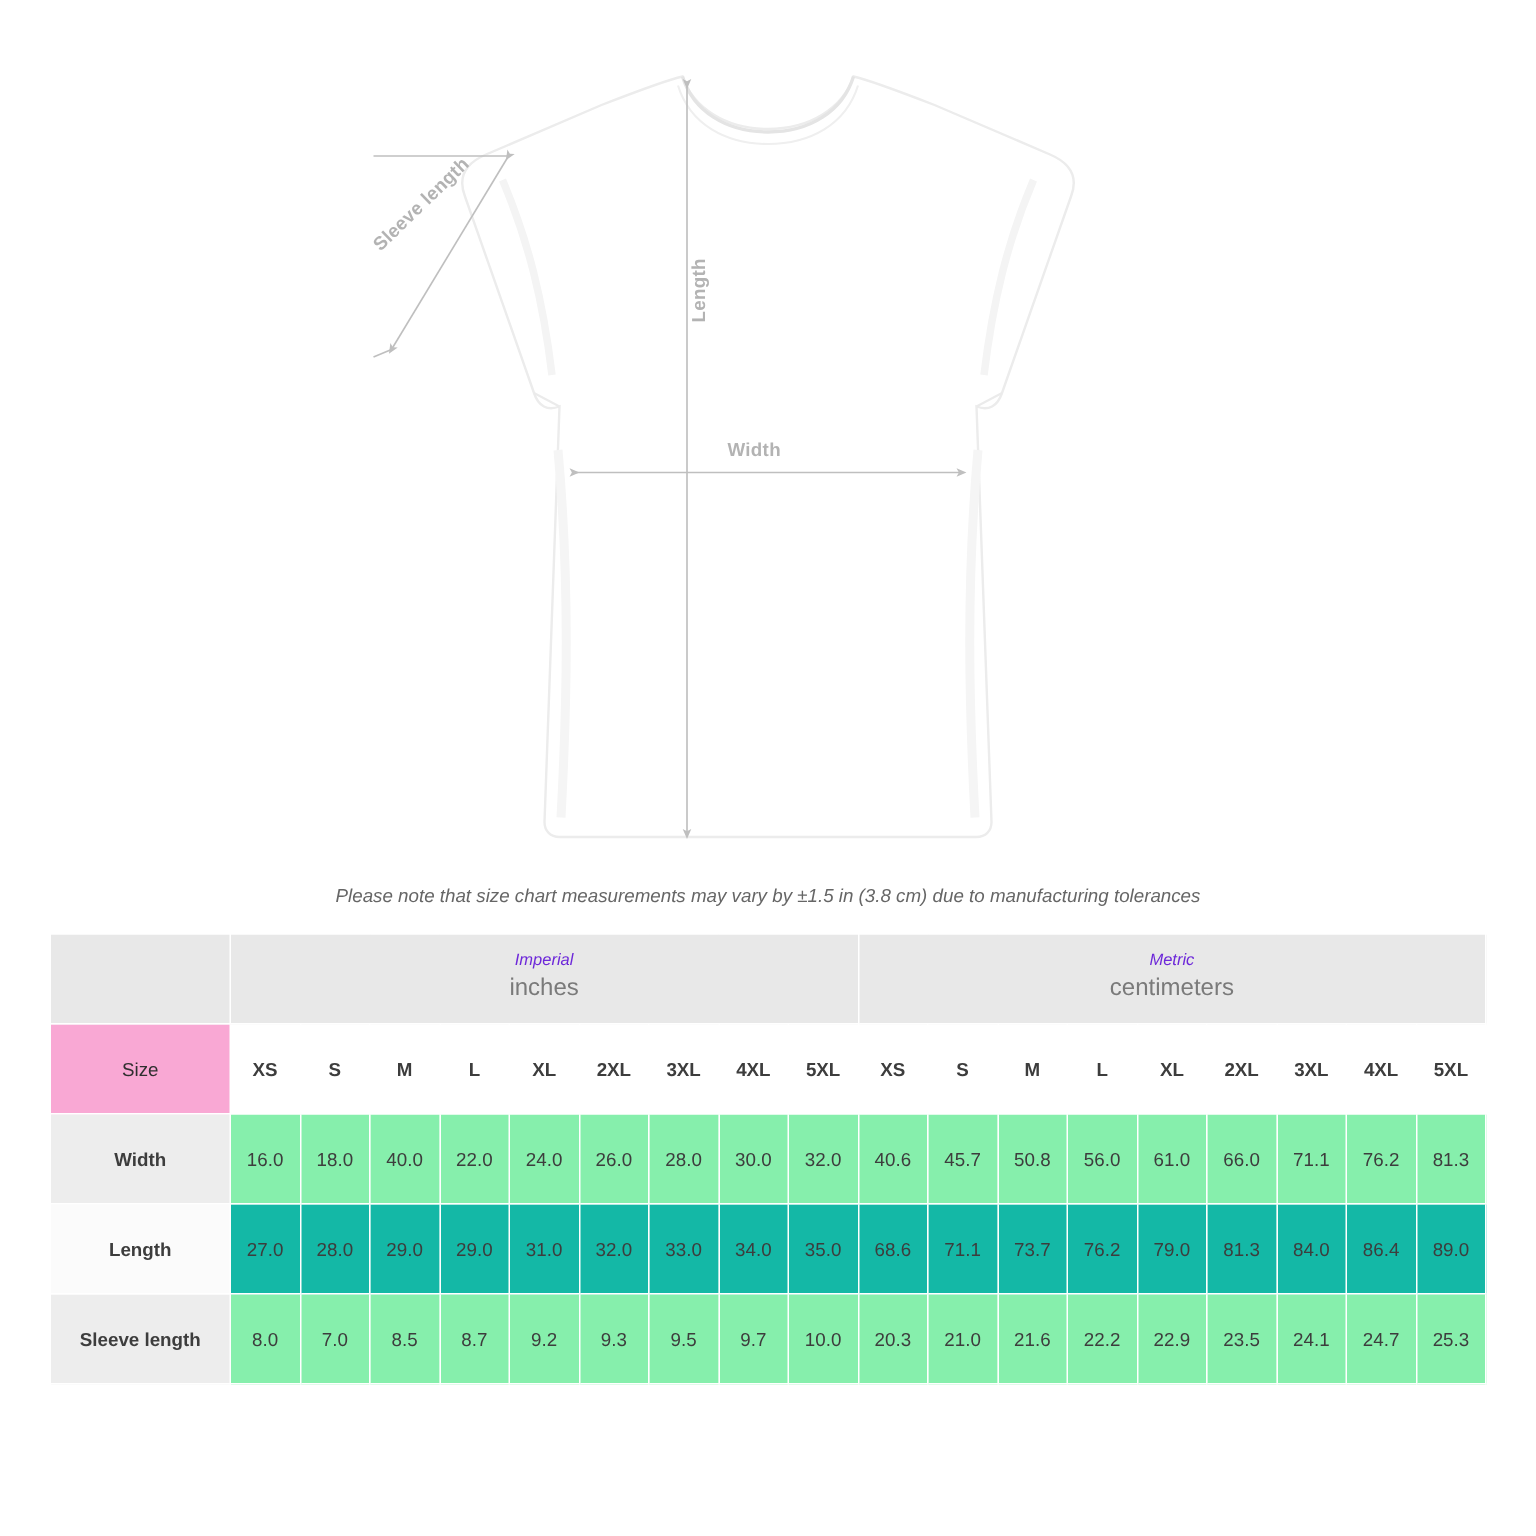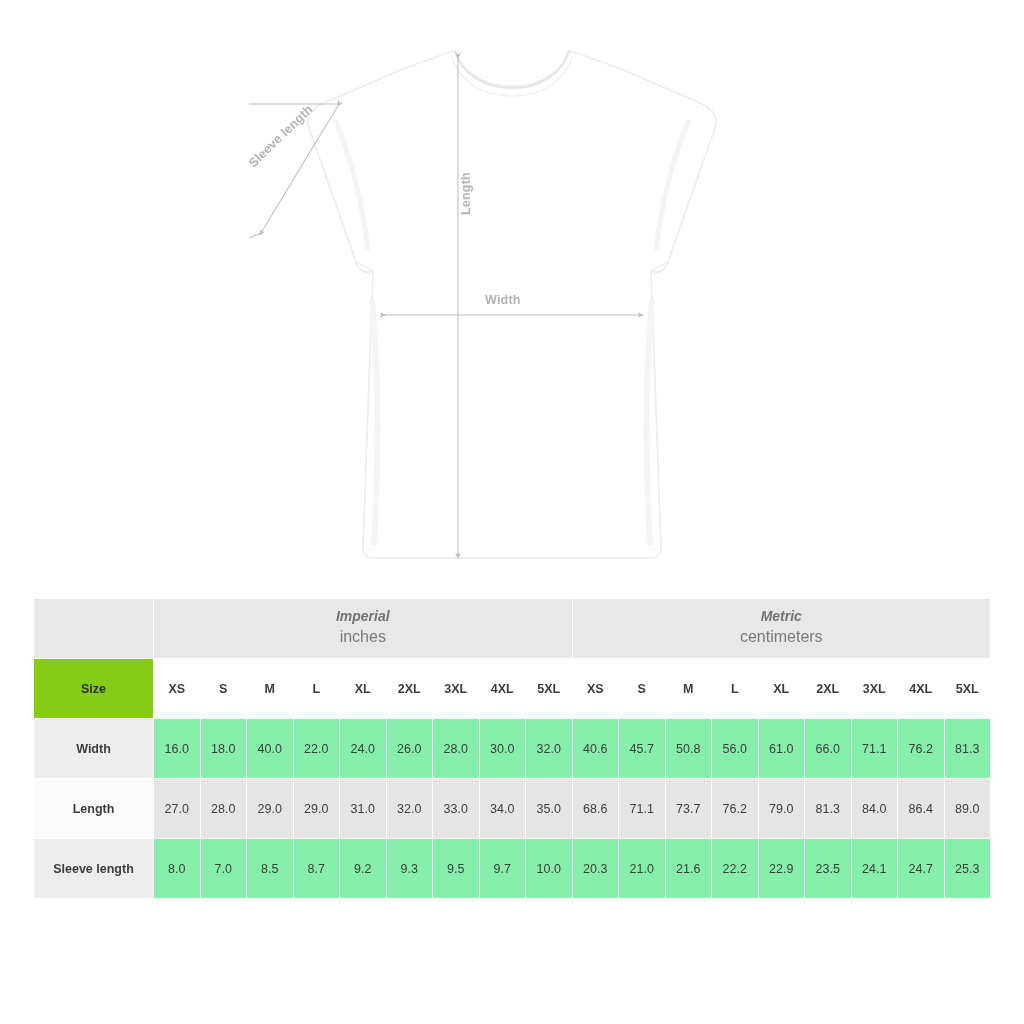--- a/index.html
+++ b/index.html
@@ -89,24 +89,24 @@
     color: #3d3d3d;
     padding: 0;
     height: 59px;
   }
   
   .grp-cell {
     background: #e8e8e8;
     height: 68px;
   }
   .grp-cell .grp-name {
-    font-size: 14px;
+    font-size: 11px;
     font-style: italic;
-    font-weight: bold;
-    color: #737373;
+    font-weight: normal;
+    color: #6d28d9;
     display: block;
     line-height: 1.25;
   }
   .grp-cell .grp-unit {
     font-size: 16px;
     color: #7a7a7a;
     display: block;
     line-height: 1.5;
   }
   .grp-blank {
@@ -114,31 +114,31 @@
   }
 
   
   .hdr-row td {
     background: #ffffff;
     font-weight: bold;
     color: #2f2f2f;
     font-size: 12.5px;
   }
   .hdr-row td.rowhead {
-    background: #84cc16;
-    font-weight: bold;
+    background: #f9a8d4;
+    font-weight: normal;
     color: #2f2f2f;
   }
 
   
   .row-shaded td {
     background: #86efac;
   }
   .row-plain td {
-    background: #e5e5e5;
+    background: #14b8a6;
   }
   td.rowhead {
     font-weight: bold;
     color: #2f2f2f;
     width: 120px;
   }
   .row-shaded td.rowhead { background: #ededed; }
   .row-plain td.rowhead { background: #fbfbfb; }
 
   col.c-head { width: 120px; }
@@ -200,20 +200,21 @@
       <line x1="261" y1="233" x2="249" y2="238"></line>
     </g>
   </svg>
 
   <div class="dim-label label-sleeve">Sleeve length</div>
   <div class="dim-label label-length">Length</div>
   <div class="dim-label label-width">Width</div>
 </div>
 
 <div class="title-block">
+  <div class="chart-note">Please note that size chart measurements may vary by ±1.5 in (3.8 cm) due to manufacturing tolerances</div>
 </div>
 
 <div class="table-wrap">
   <table class="size-table">
     <colgroup>
       <col class="c-head">
       <col class="c-val">
         <col class="c-val">
         <col class="c-val">
         <col class="c-val">

